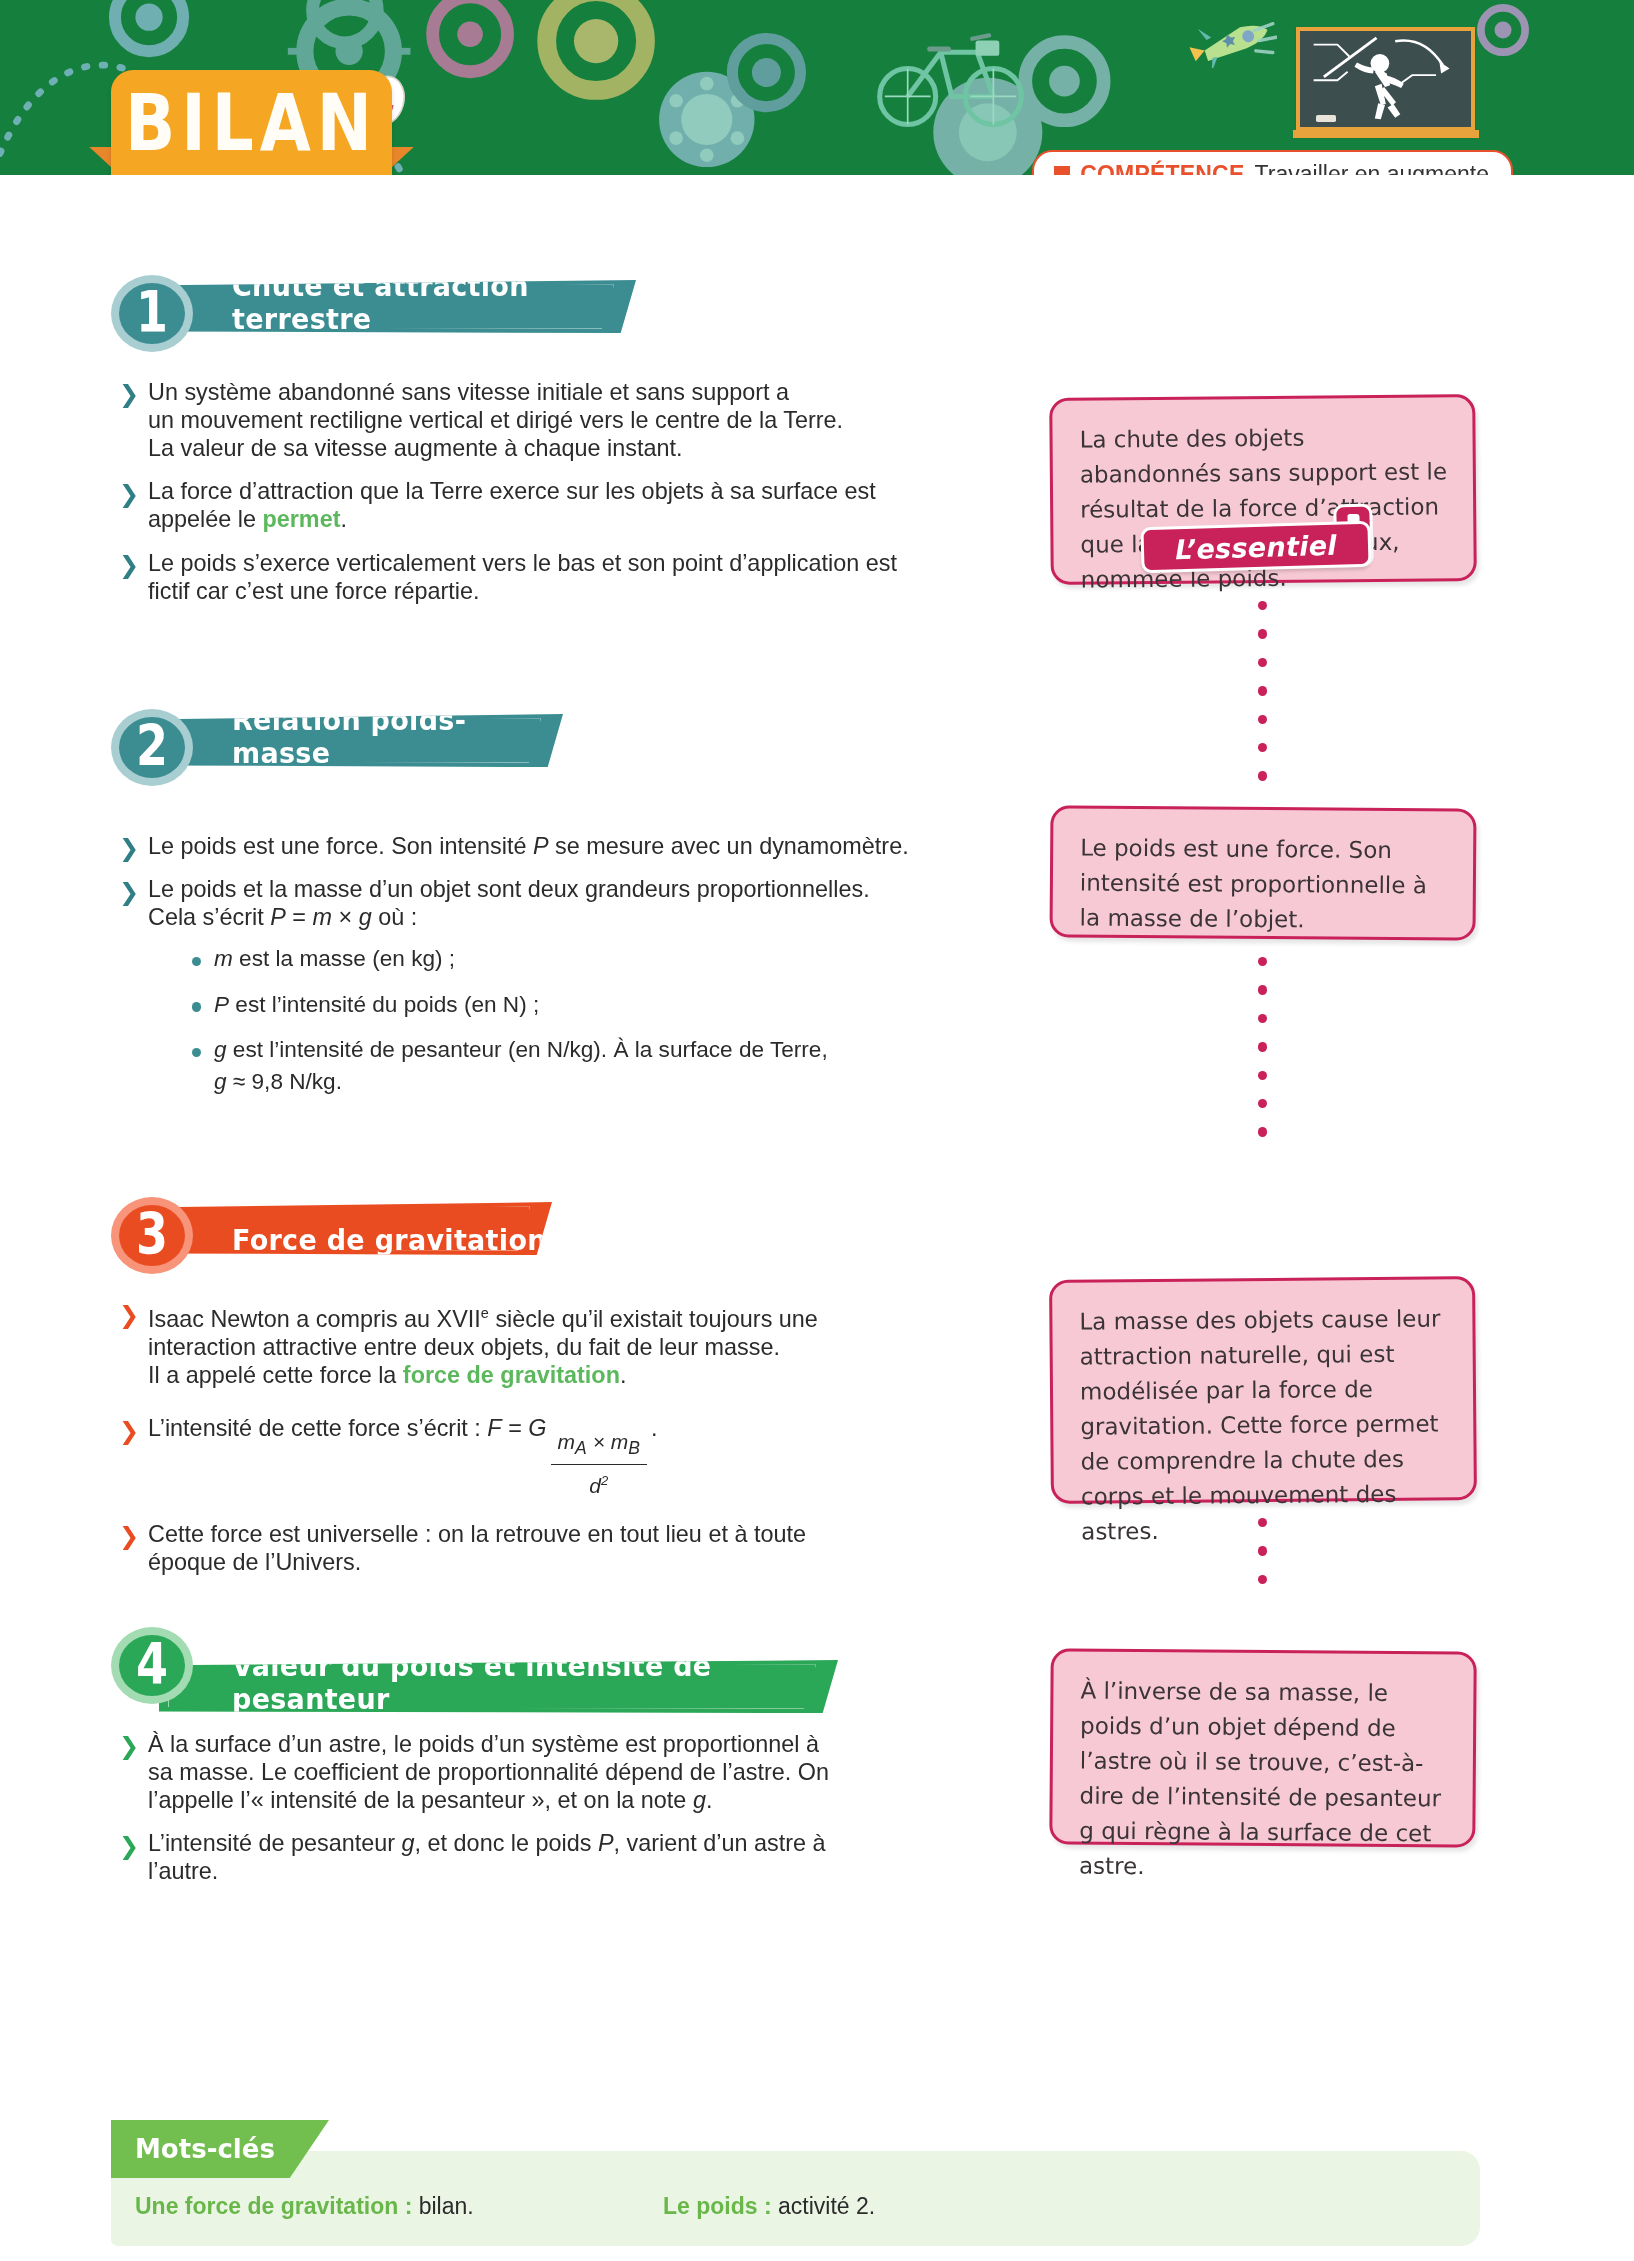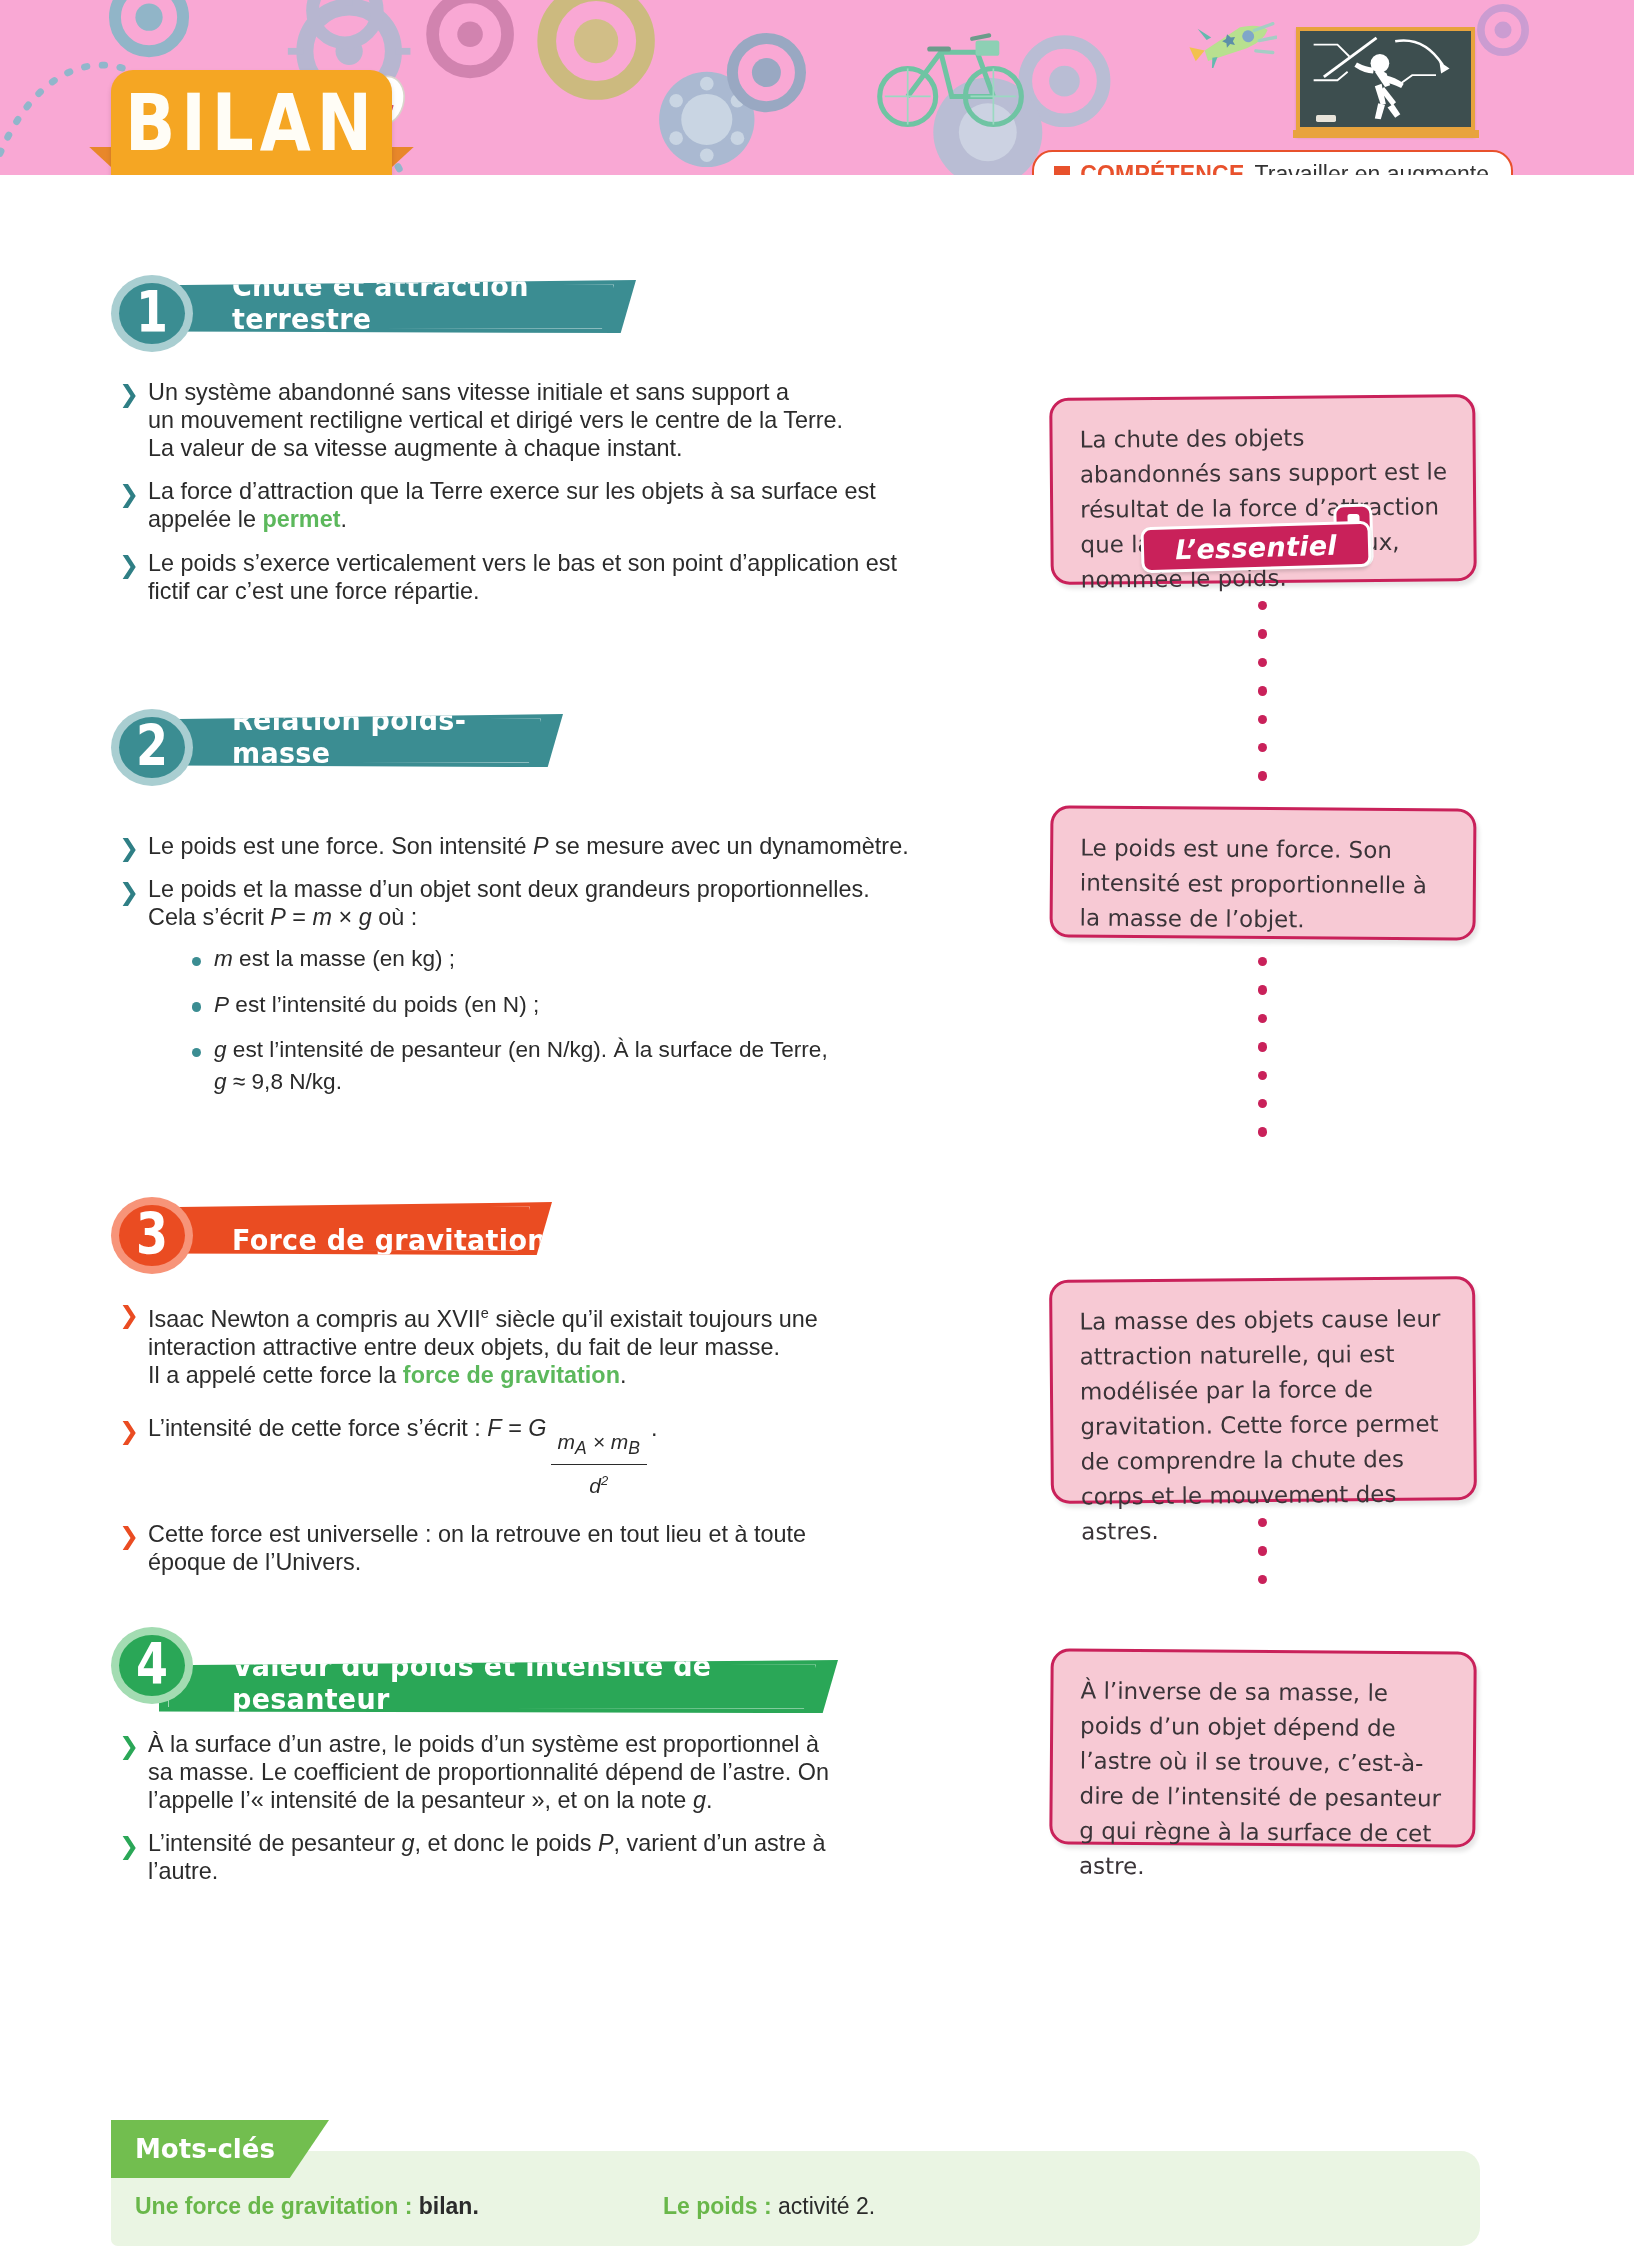--- a/index.html
+++ b/index.html
@@ -7,21 +7,21 @@
   body {
     font-family: "Liberation Sans", sans-serif;
     background: #ffffff;
     position: relative;
     overflow: hidden;
   }
 
   
   #banner {
     position: absolute; left: 0; top: 0; width: 1635px; height: 175px;
-    background: #f9a8d4;
+    background: #15803d;
     overflow: hidden;
   }
 
   
   #bilan-tag {
     position: absolute; left: 111px; top: 70px; width: 281px; height: 111px;
     z-index: 6;
   }
   #bilan-tag .ribbon-l, #bilan-tag .ribbon-r {
     position: absolute; bottom: -1.7px; width: 39px; height: 36px;
@@ -215,21 +215,21 @@
     clip-path: polygon(0 0, 100% 0, 82% 100%, 0 100%);
     display:flex; align-items:center; padding-left:24px;
     z-index:2;
   }
   #mc-tab-label {
     color:#ffffff; font-size:26px; font-weight:bold; font-family:"DejaVu Sans",sans-serif;
   }
   #mc-items { position:absolute; left:24px; top:73px; width:1328px; display:flex; }
   #mc-items .item { font-size:23px; color:#2b2b2b; }
   #mc-items .item b { color:#69b74a; }
-  #mc-items .item:nth-child(1){ width: 528px; font-weight: bold; }
+  #mc-items .item:nth-child(1){ width: 528px; }
 </style>
 </head>
 <body>
 
 <div id="banner">
 
   <svg width="1635" height="175" style="position:absolute;left:0;top:0" viewBox="0 0 1920 205">
     <g fill="#8fc0cf" opacity="0.62">
       <g transform="translate(410,60)">
         <circle r="52" fill="none" stroke="#8fc0cf" stroke-width="20"></circle>

